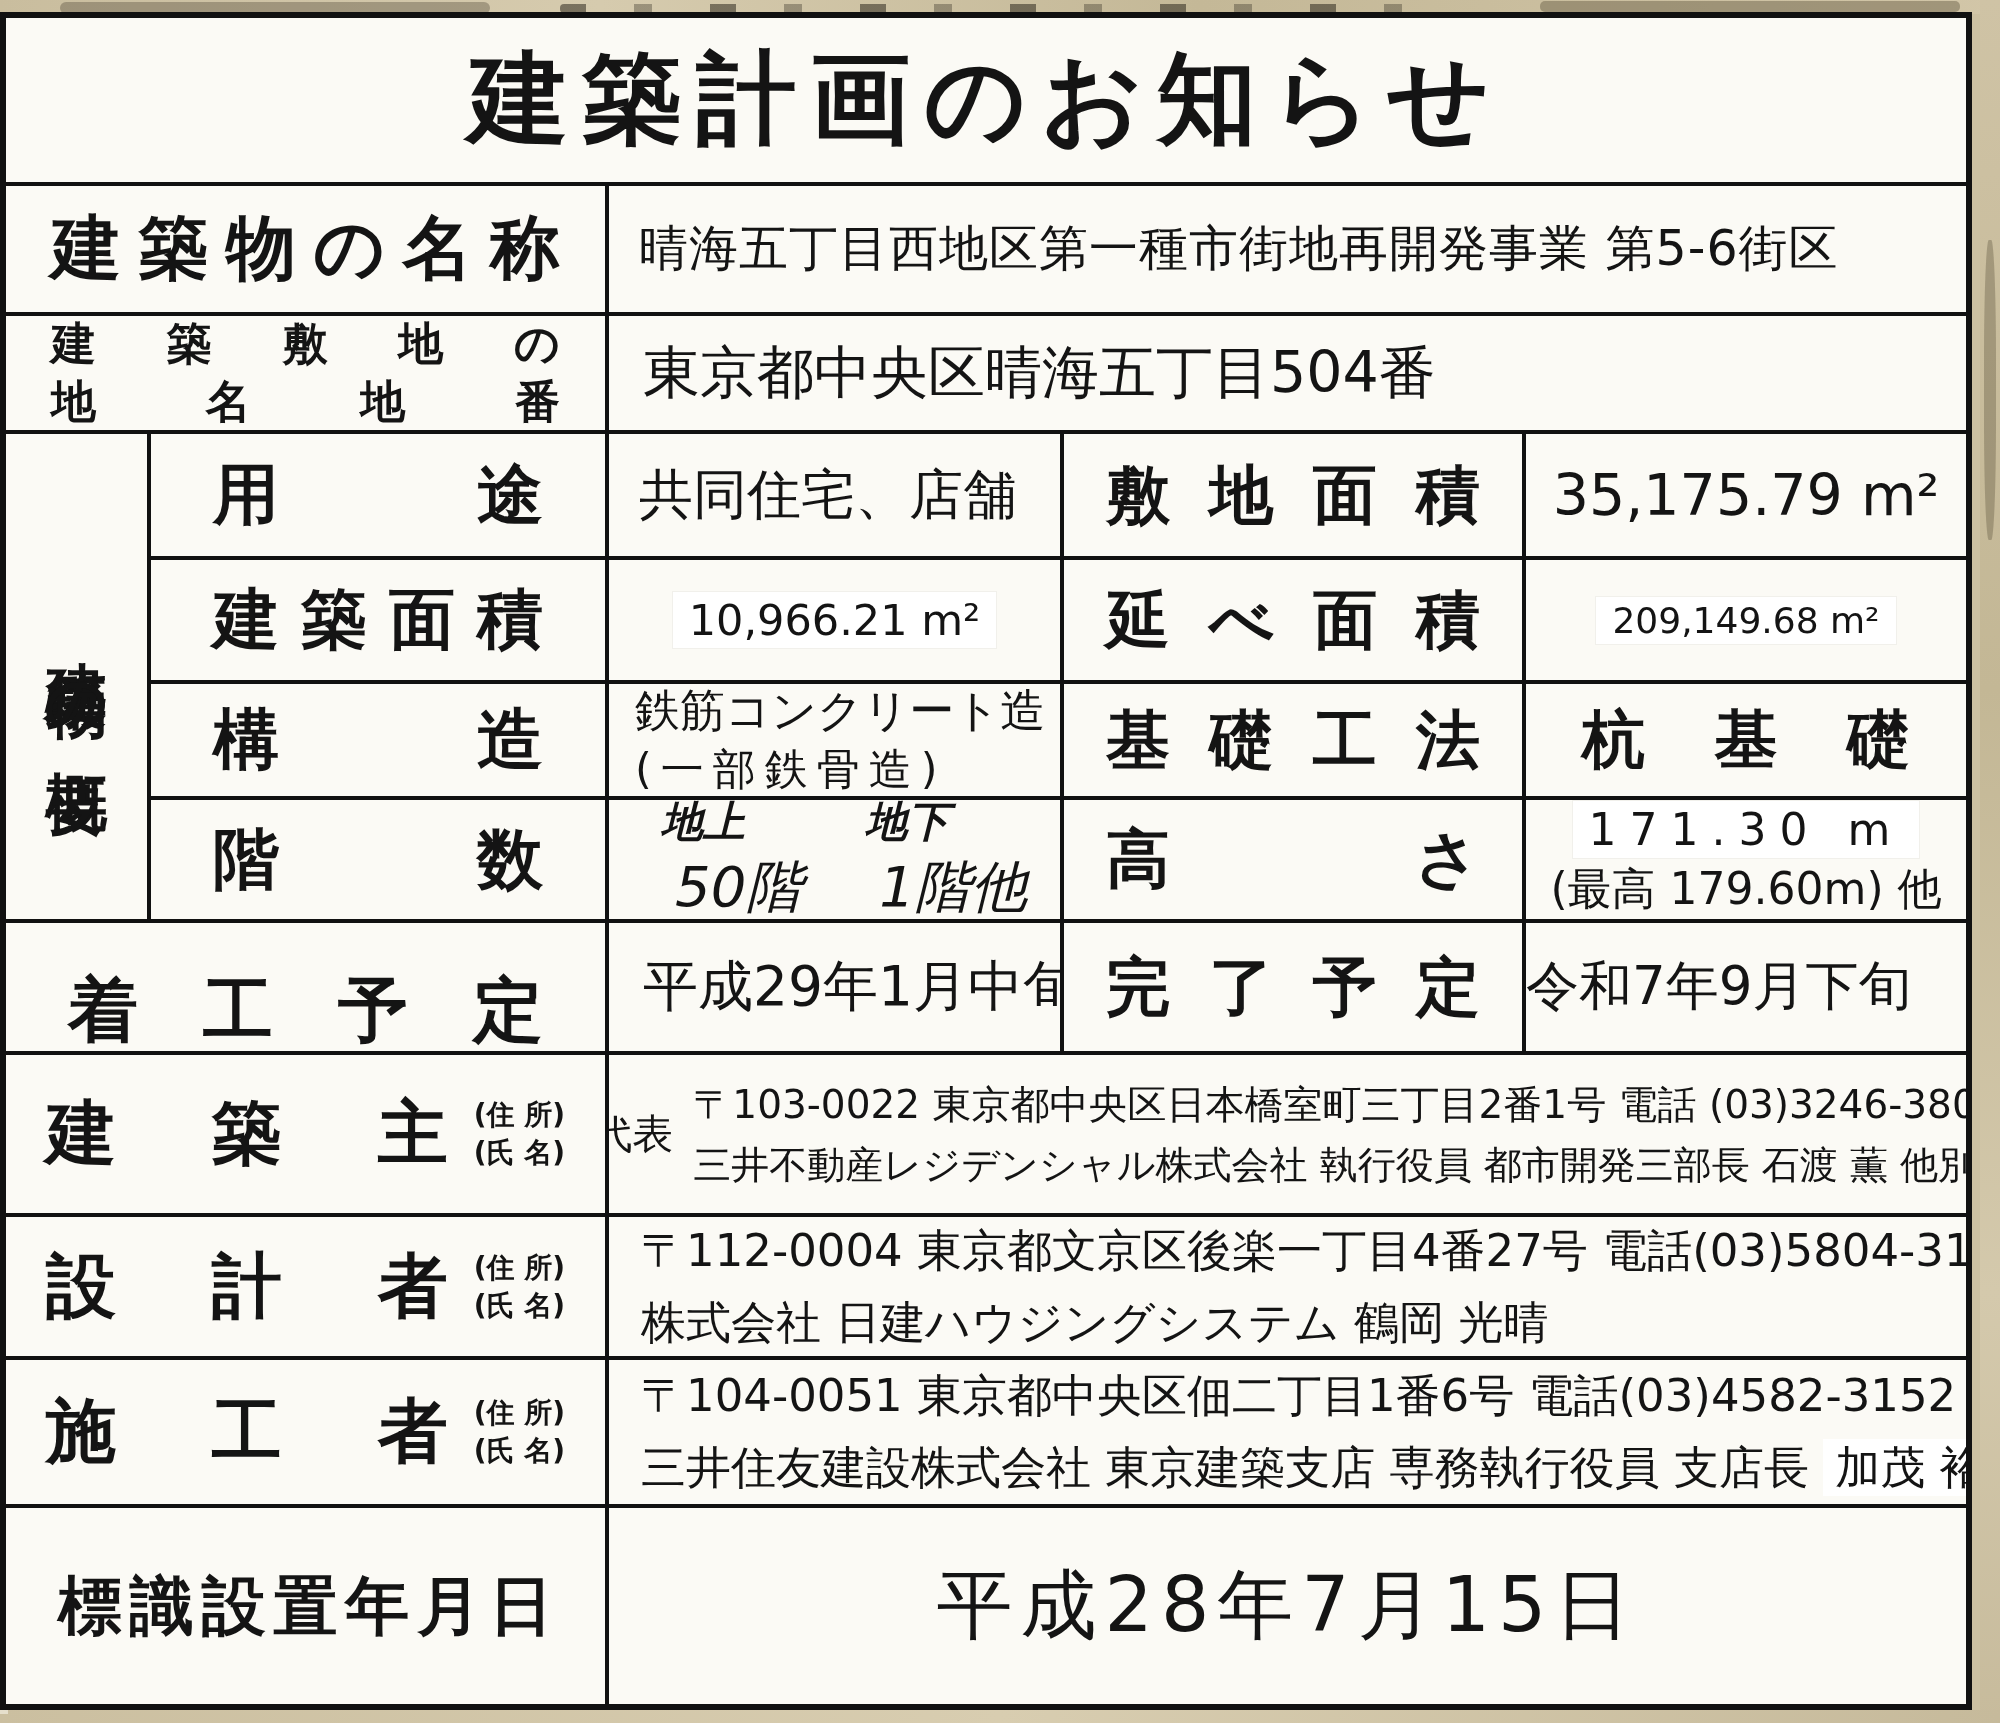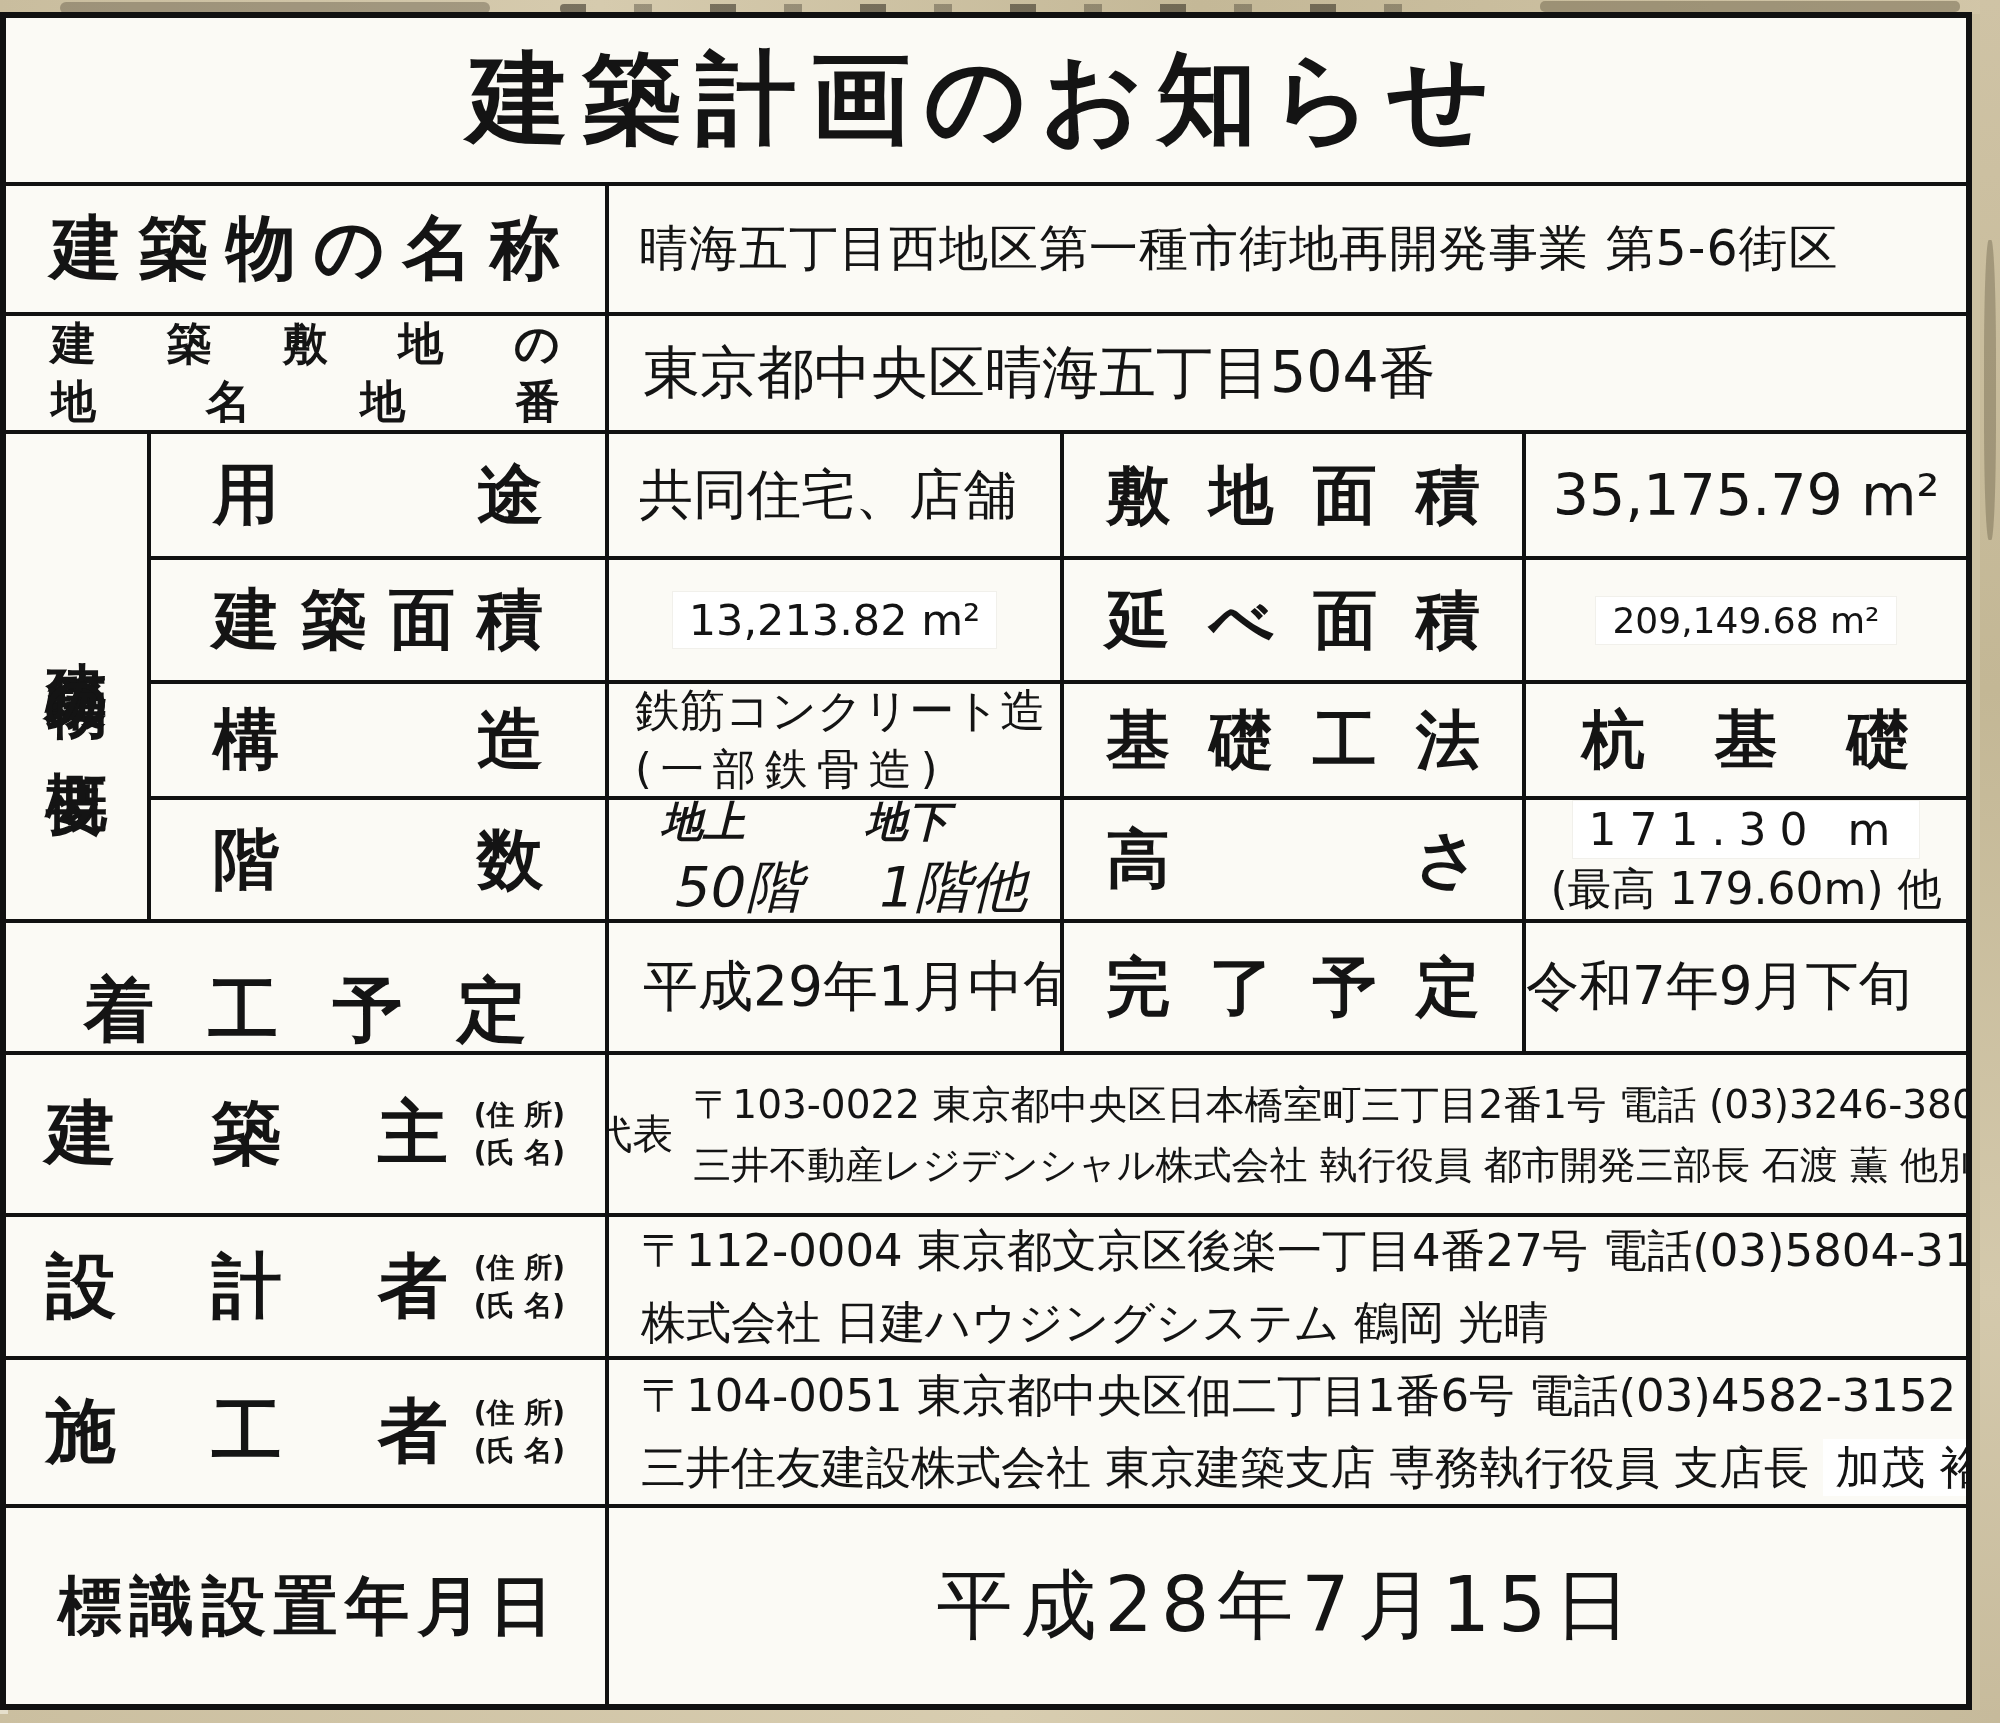--- a/index.html
+++ b/index.html
@@ -87,21 +87,21 @@
   .a-co{grid-area:co;} .a-cov{grid-area:cov;}
   .a-sd{grid-area:sd;} .a-sdv{grid-area:sdv;align-items:center;}
 
   .title{font-size:100px;font-weight:bold;letter-spacing:14px;white-space:nowrap;}
 
   .jline{width:100%;text-align:justify;text-align-last:justify;font-weight:bold;white-space:nowrap;}
   .lab-lg{font-size:70px;padding:0 45px;}
   .lab-sub{font-size:66px;padding:0 62px;}
   .lab-sub2{font-size:64px;padding:0 42px;}
   .lab-2line{font-size:45px;padding:0 45px;line-height:1.3;}
-  .lab-start{font-size:70px;padding:0 78px;margin-top:47px;}
+  .lab-start{font-size:70px;padding:0 62px;margin-top:47px;}
   .lab-sd{font-size:64px;padding:0 52px;}
   .vertical{writing-mode:vertical-rl;text-orientation:upright;font-size:62px;font-weight:bold;letter-spacing:10px;}
 
   .label-flex{flex-direction:row;align-items:center;padding:0 40px;}
   .label-flex .jline{flex:1;font-size:70px;padding:0;margin-right:26px;}
   .paren{font-size:28px;font-weight:bold;line-height:1.35;white-space:nowrap;flex:0 0 auto;}
 
   .val{font-weight:500;}
   .v-name{font-size:49px;padding-left:30px;white-space:nowrap;letter-spacing:1px;}
   .v-addr{font-size:57px;padding-left:34px;white-space:nowrap;}
@@ -182,21 +182,21 @@
         <div class="jline lab-sub2">敷地面積</div>
       </div>
       <div class="cell a-sav no-r">
         <div class="val v-sarea">35,175.79 m²</div>
       </div>
 
       <div class="cell a-bl">
         <div class="jline lab-sub">建築面積</div>
       </div>
       <div class="cell a-bv v-center">
-        <div class="val v-barea patch">13,213.82 m²</div>
+        <div class="val v-barea patch">10,966.21 m²</div>
       </div>
       <div class="cell a-tl">
         <div class="jline lab-sub2">延べ面積</div>
       </div>
       <div class="cell a-tv no-r v-center">
         <div class="val v-tarea patch">209,149.68 m²</div>
       </div>
 
       <div class="cell a-cl">
         <div class="jline lab-sub">構造</div>

